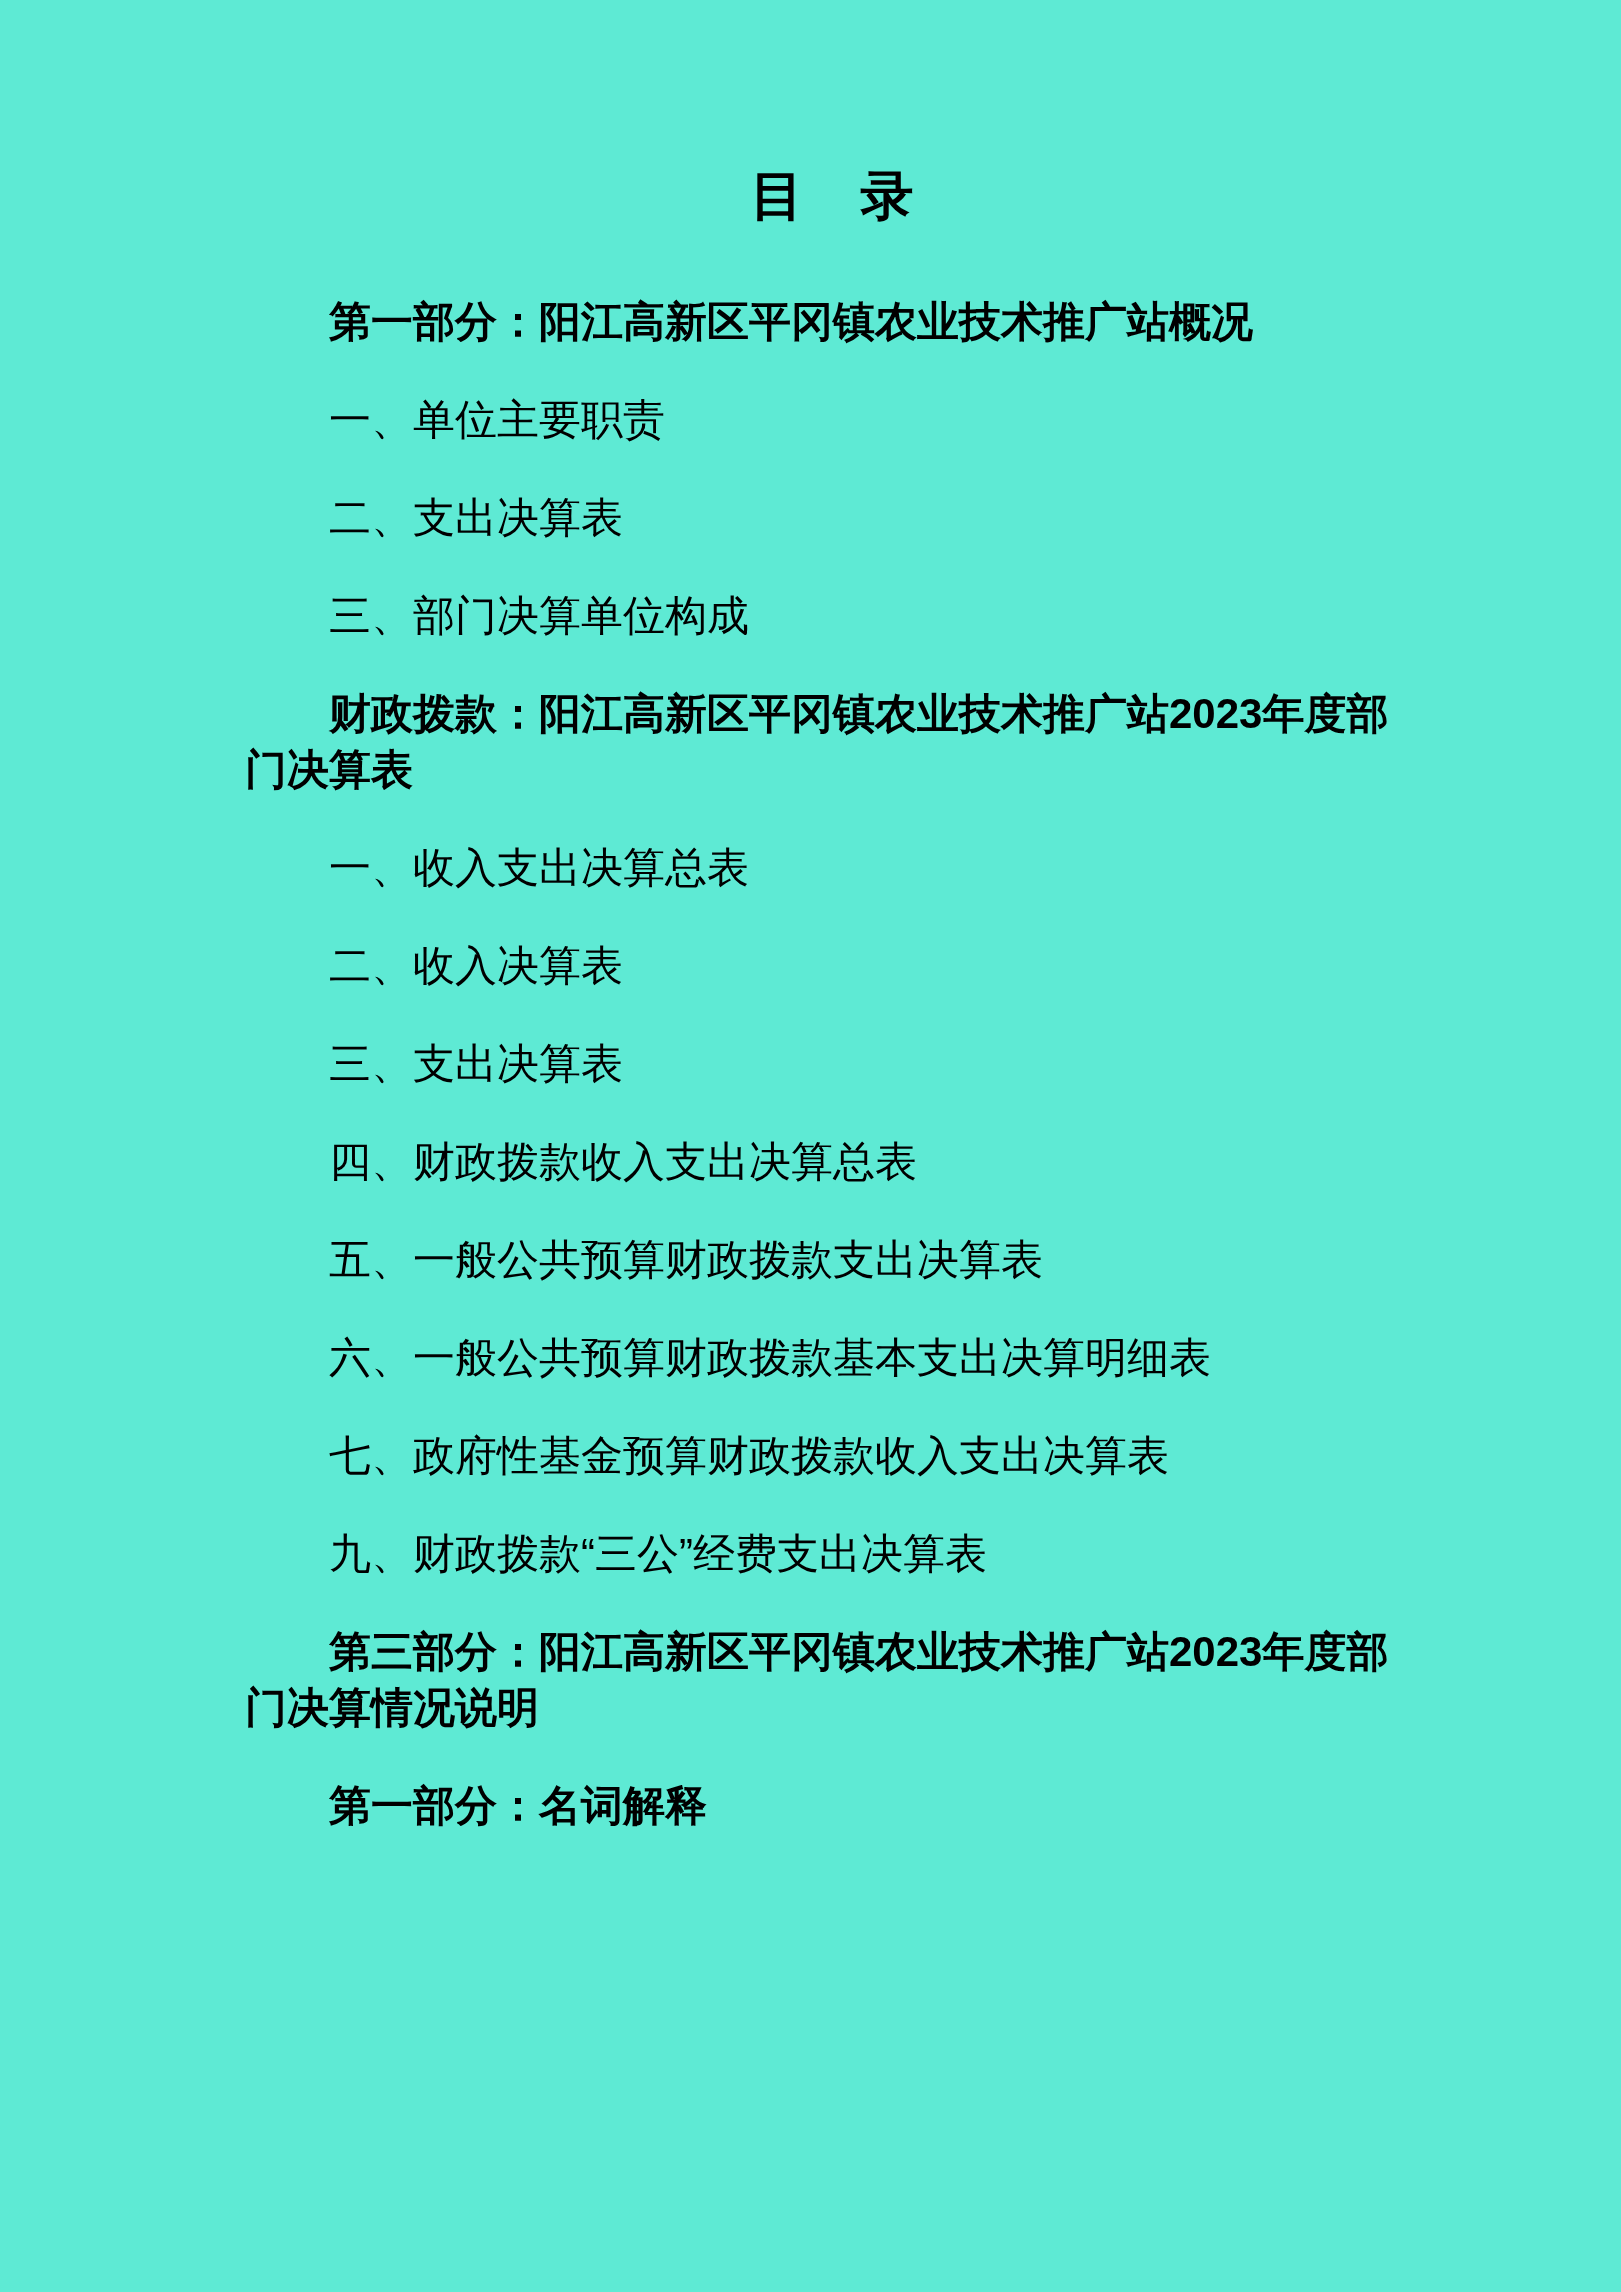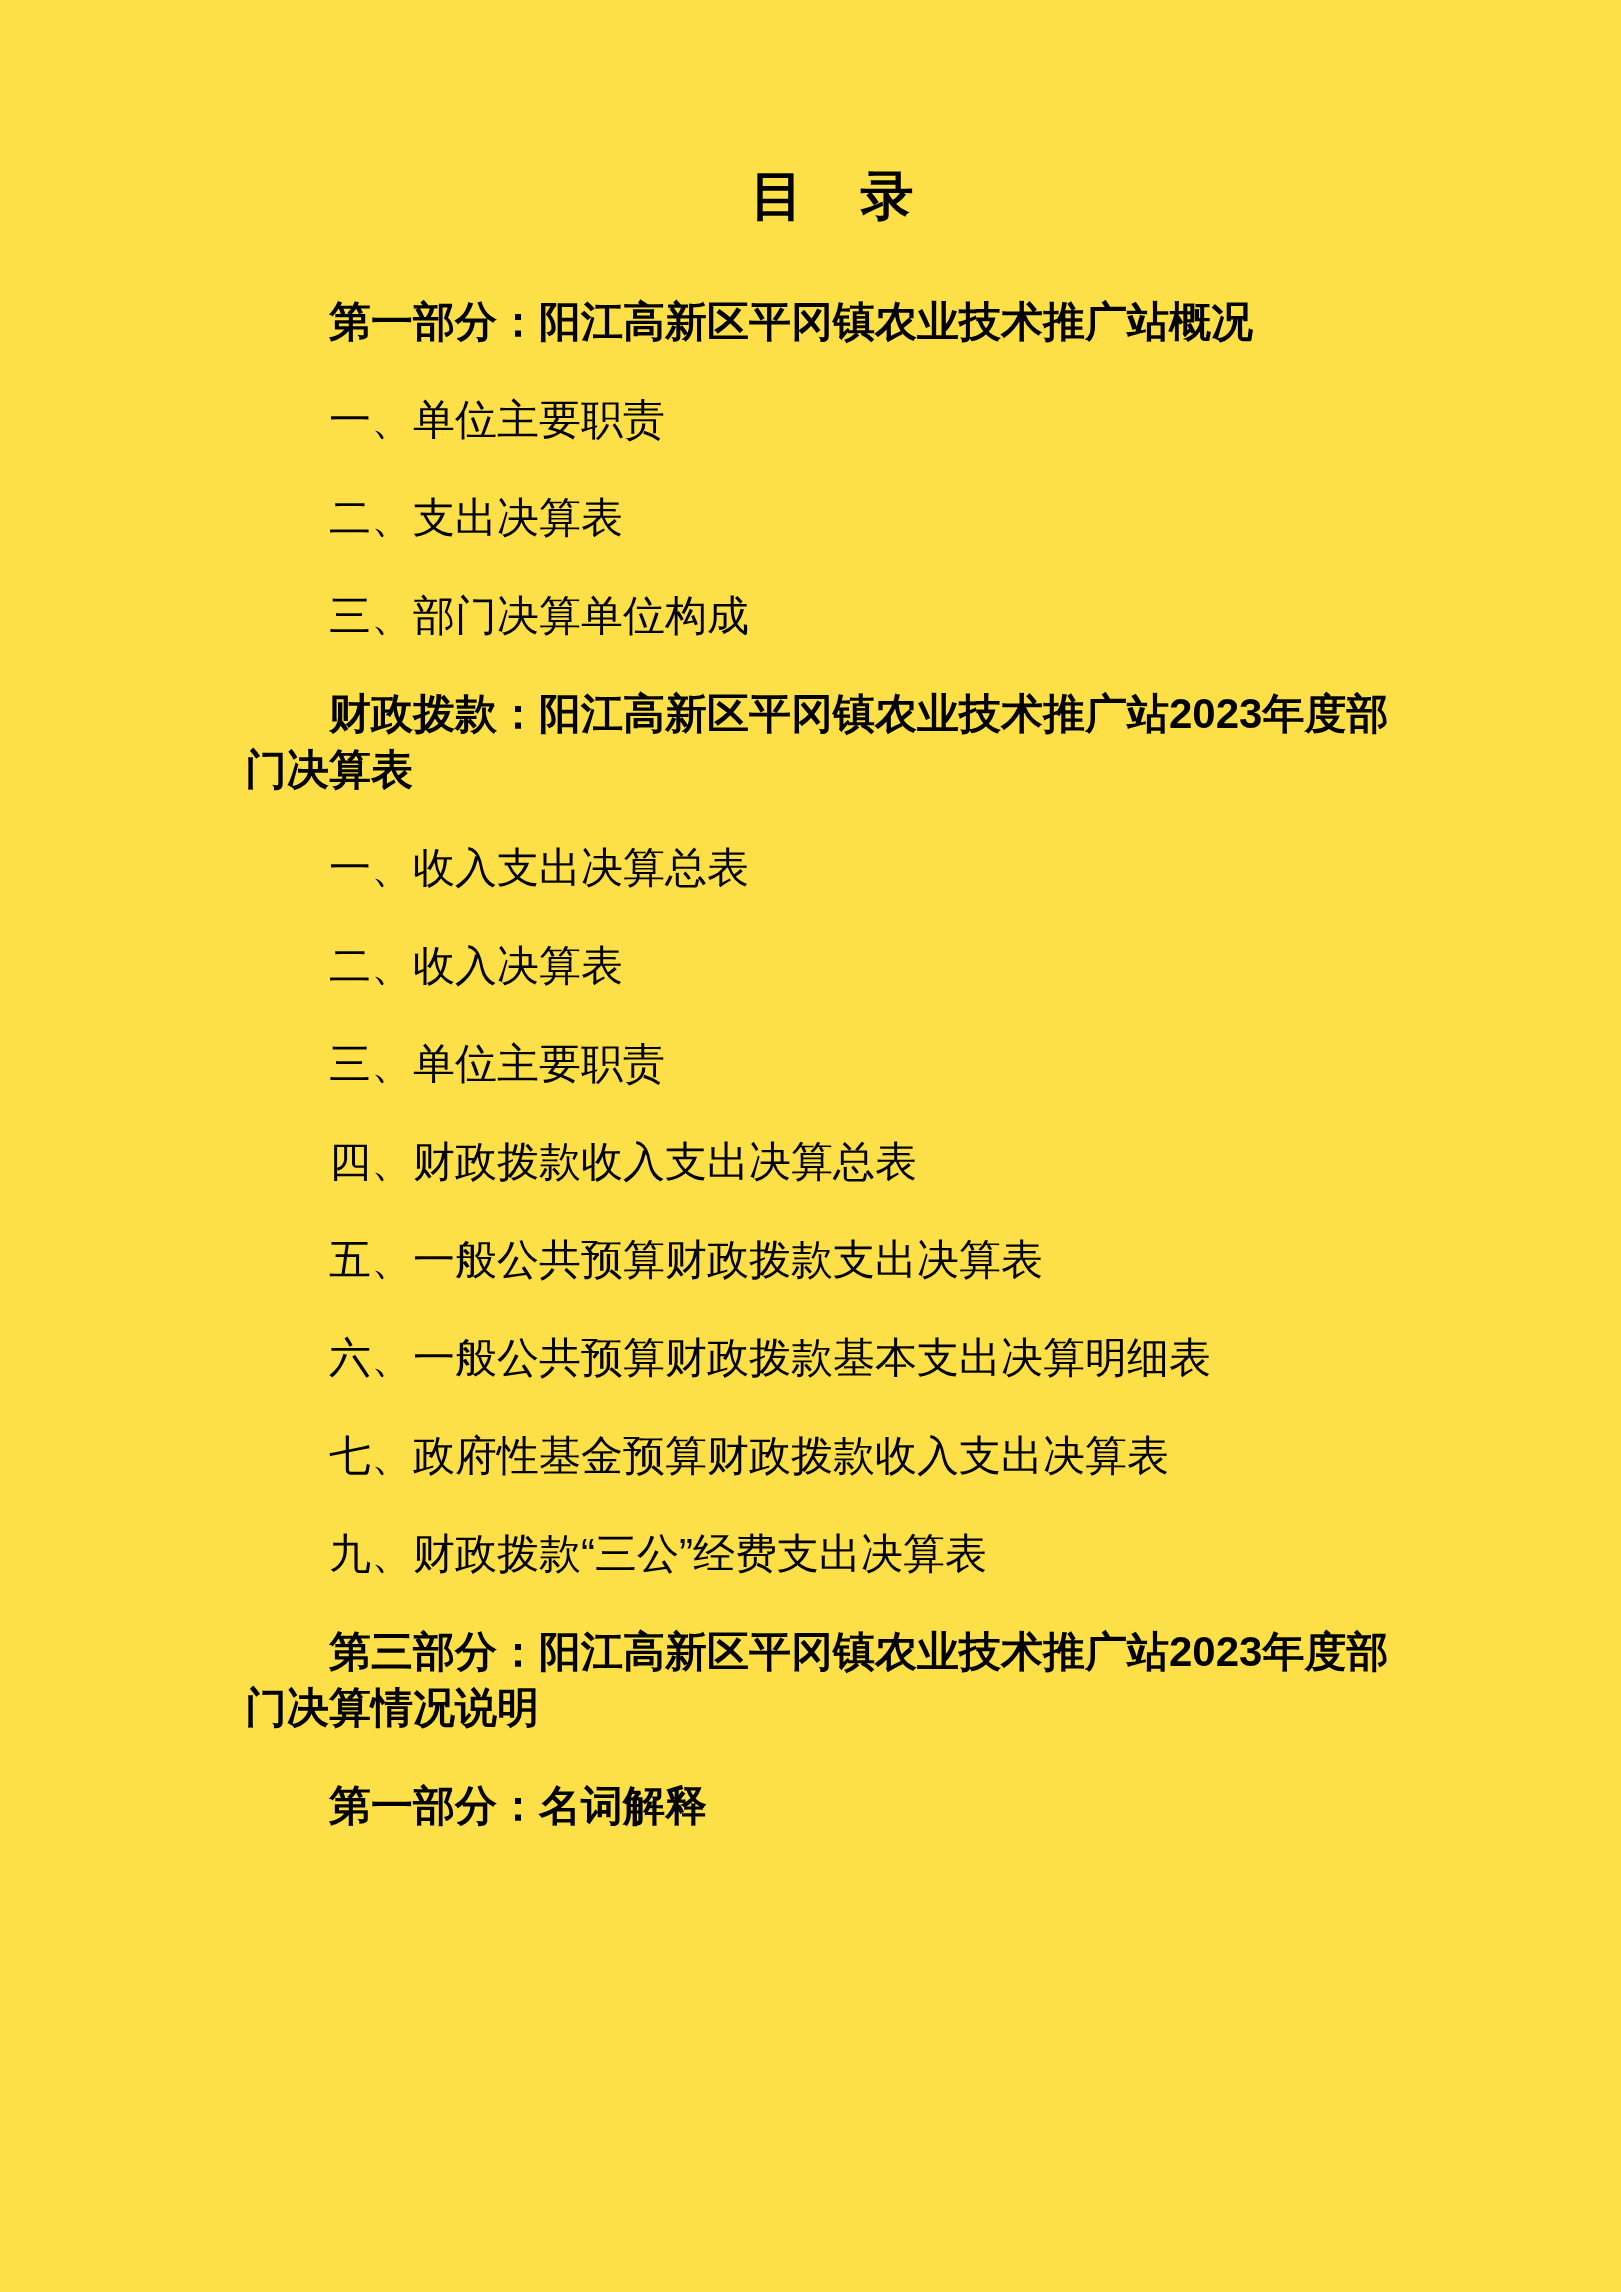--- a/index.html
+++ b/index.html
@@ -5,21 +5,21 @@
   html, body {
     margin: 0;
     padding: 0;
     background: #888;
   }
   .page {
     position: relative;
     width: 1621px;
     height: 2293px;
     margin: 0 auto;
-    background: #fde047;
+    background: #5eead4;
     box-sizing: border-box;
     padding: 157px 200px 0 245px;
     font-family: "Liberation Sans", "DejaVu Sans", sans-serif;
     color: #000000;
     overflow: hidden;
   }
   .doc-title {
     margin: 0 0 59px 0;
     font-size: 53px;
     font-weight: bold;
@@ -46,21 +46,21 @@
 <div class="page">
   <h1 class="doc-title">目　录</h1>
   <div class="toc" id="toc">
       <p class="heading">第一部分：阳江高新区平冈镇农业技术推广站概况</p>
       <p class="item">一、单位主要职责</p>
       <p class="item">二、支出决算表</p>
       <p class="item">三、部门决算单位构成</p>
       <p class="heading">财政拨款：阳江高新区平冈镇农业技术推广站2023年度部门决算表</p>
       <p class="item">一、收入支出决算总表</p>
       <p class="item">二、收入决算表</p>
-      <p class="item">三、单位主要职责</p>
+      <p class="item">三、支出决算表</p>
       <p class="item">四、财政拨款收入支出决算总表</p>
       <p class="item">五、一般公共预算财政拨款支出决算表</p>
       <p class="item">六、一般公共预算财政拨款基本支出决算明细表</p>
       <p class="item">七、政府性基金预算财政拨款收入支出决算表</p>
       <p class="item">九、财政拨款“三公”经费支出决算表</p>
       <p class="heading">第三部分：阳江高新区平冈镇农业技术推广站2023年度部门决算情况说明</p>
       <p class="heading">第一部分：名词解释</p>
     </div>
 </div>
 

